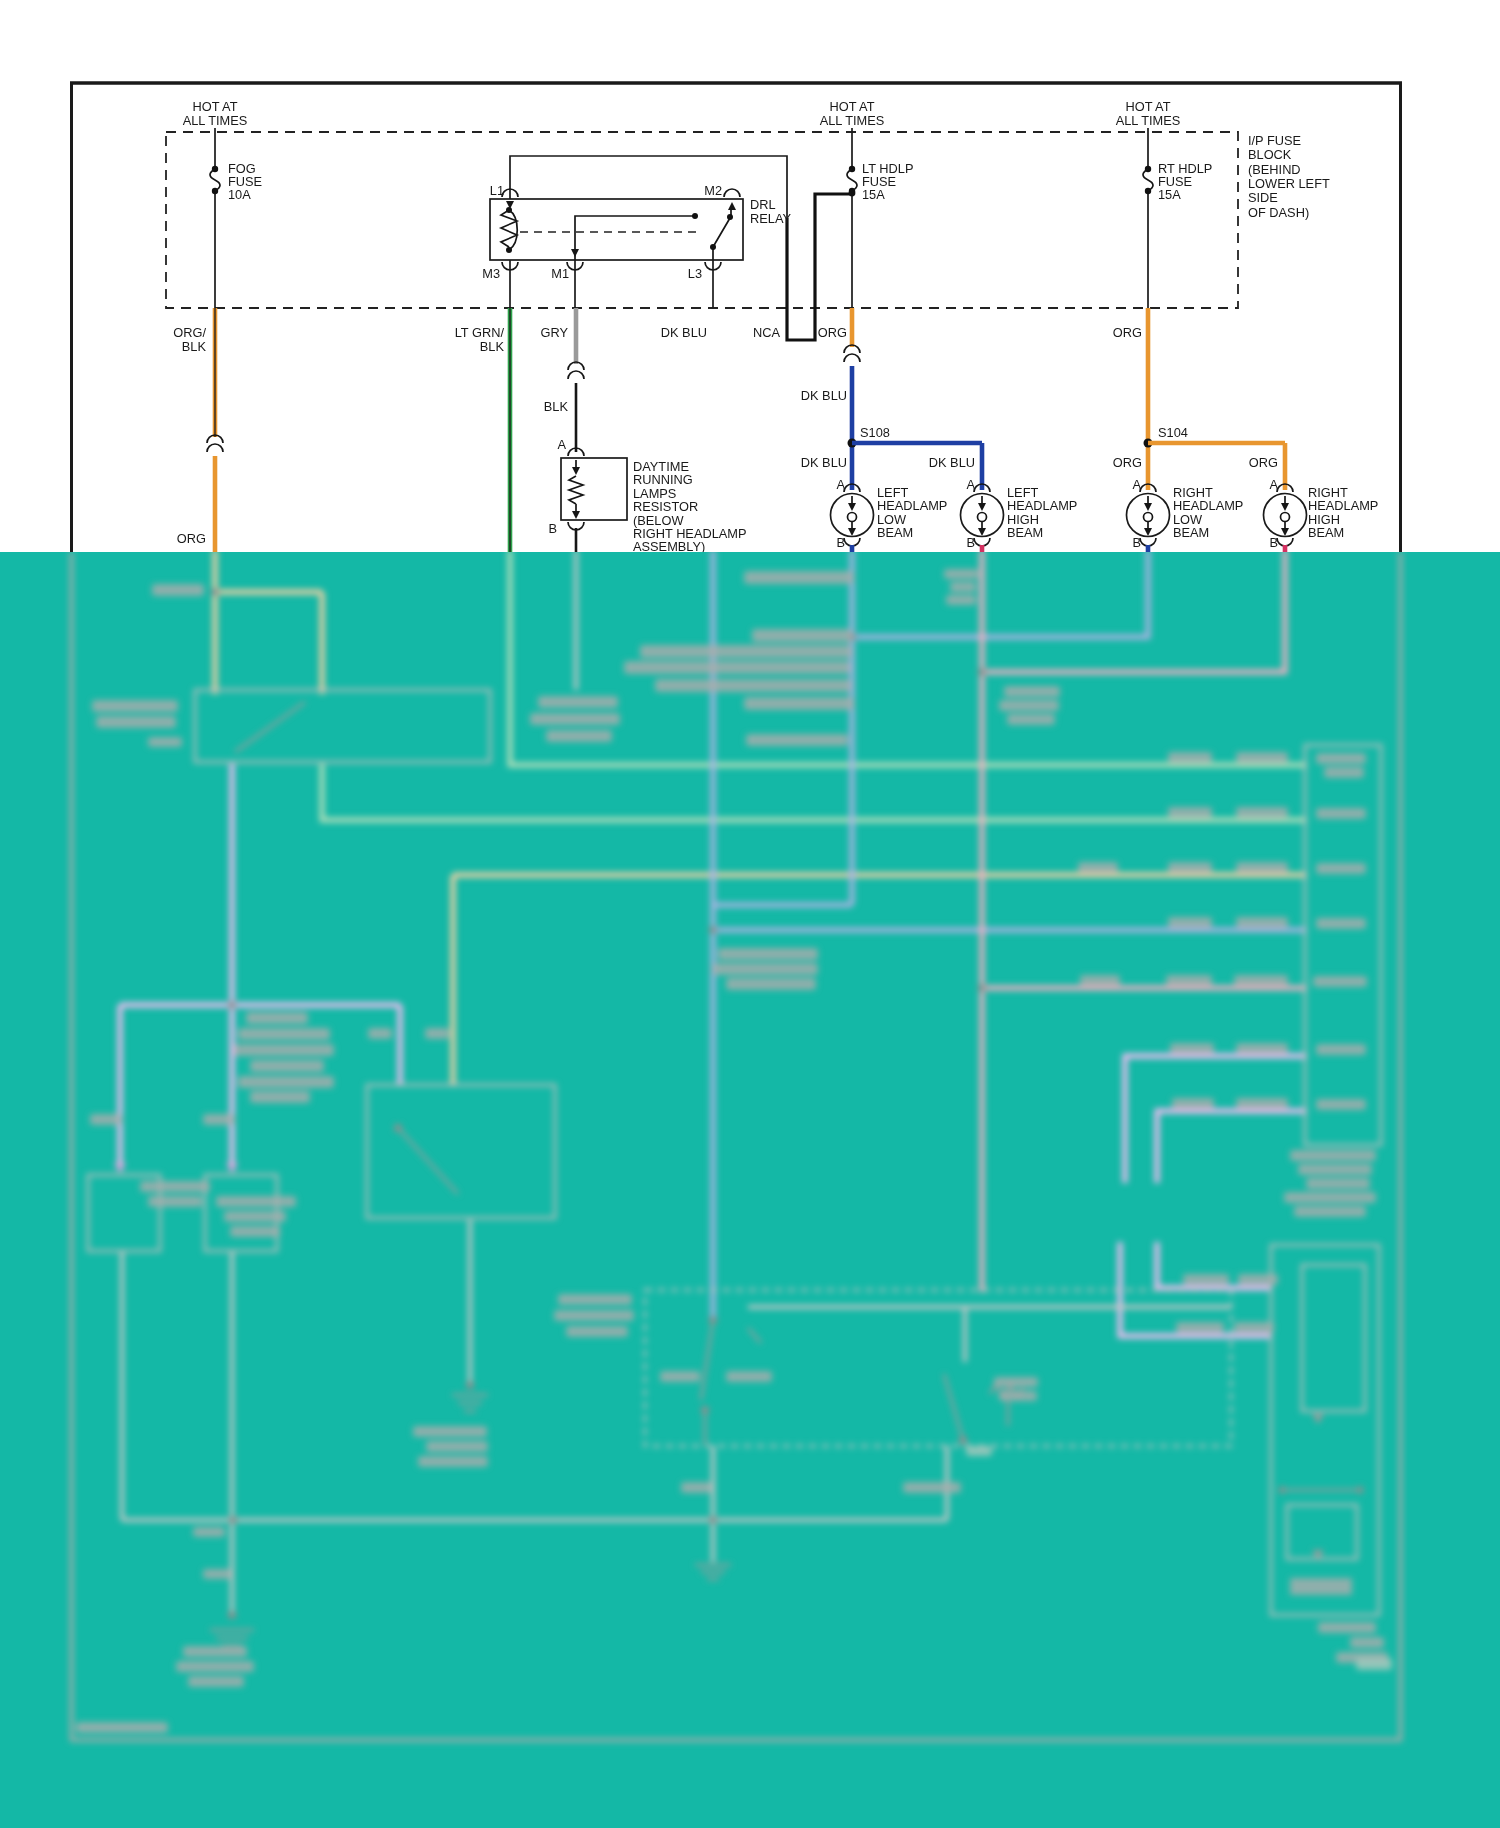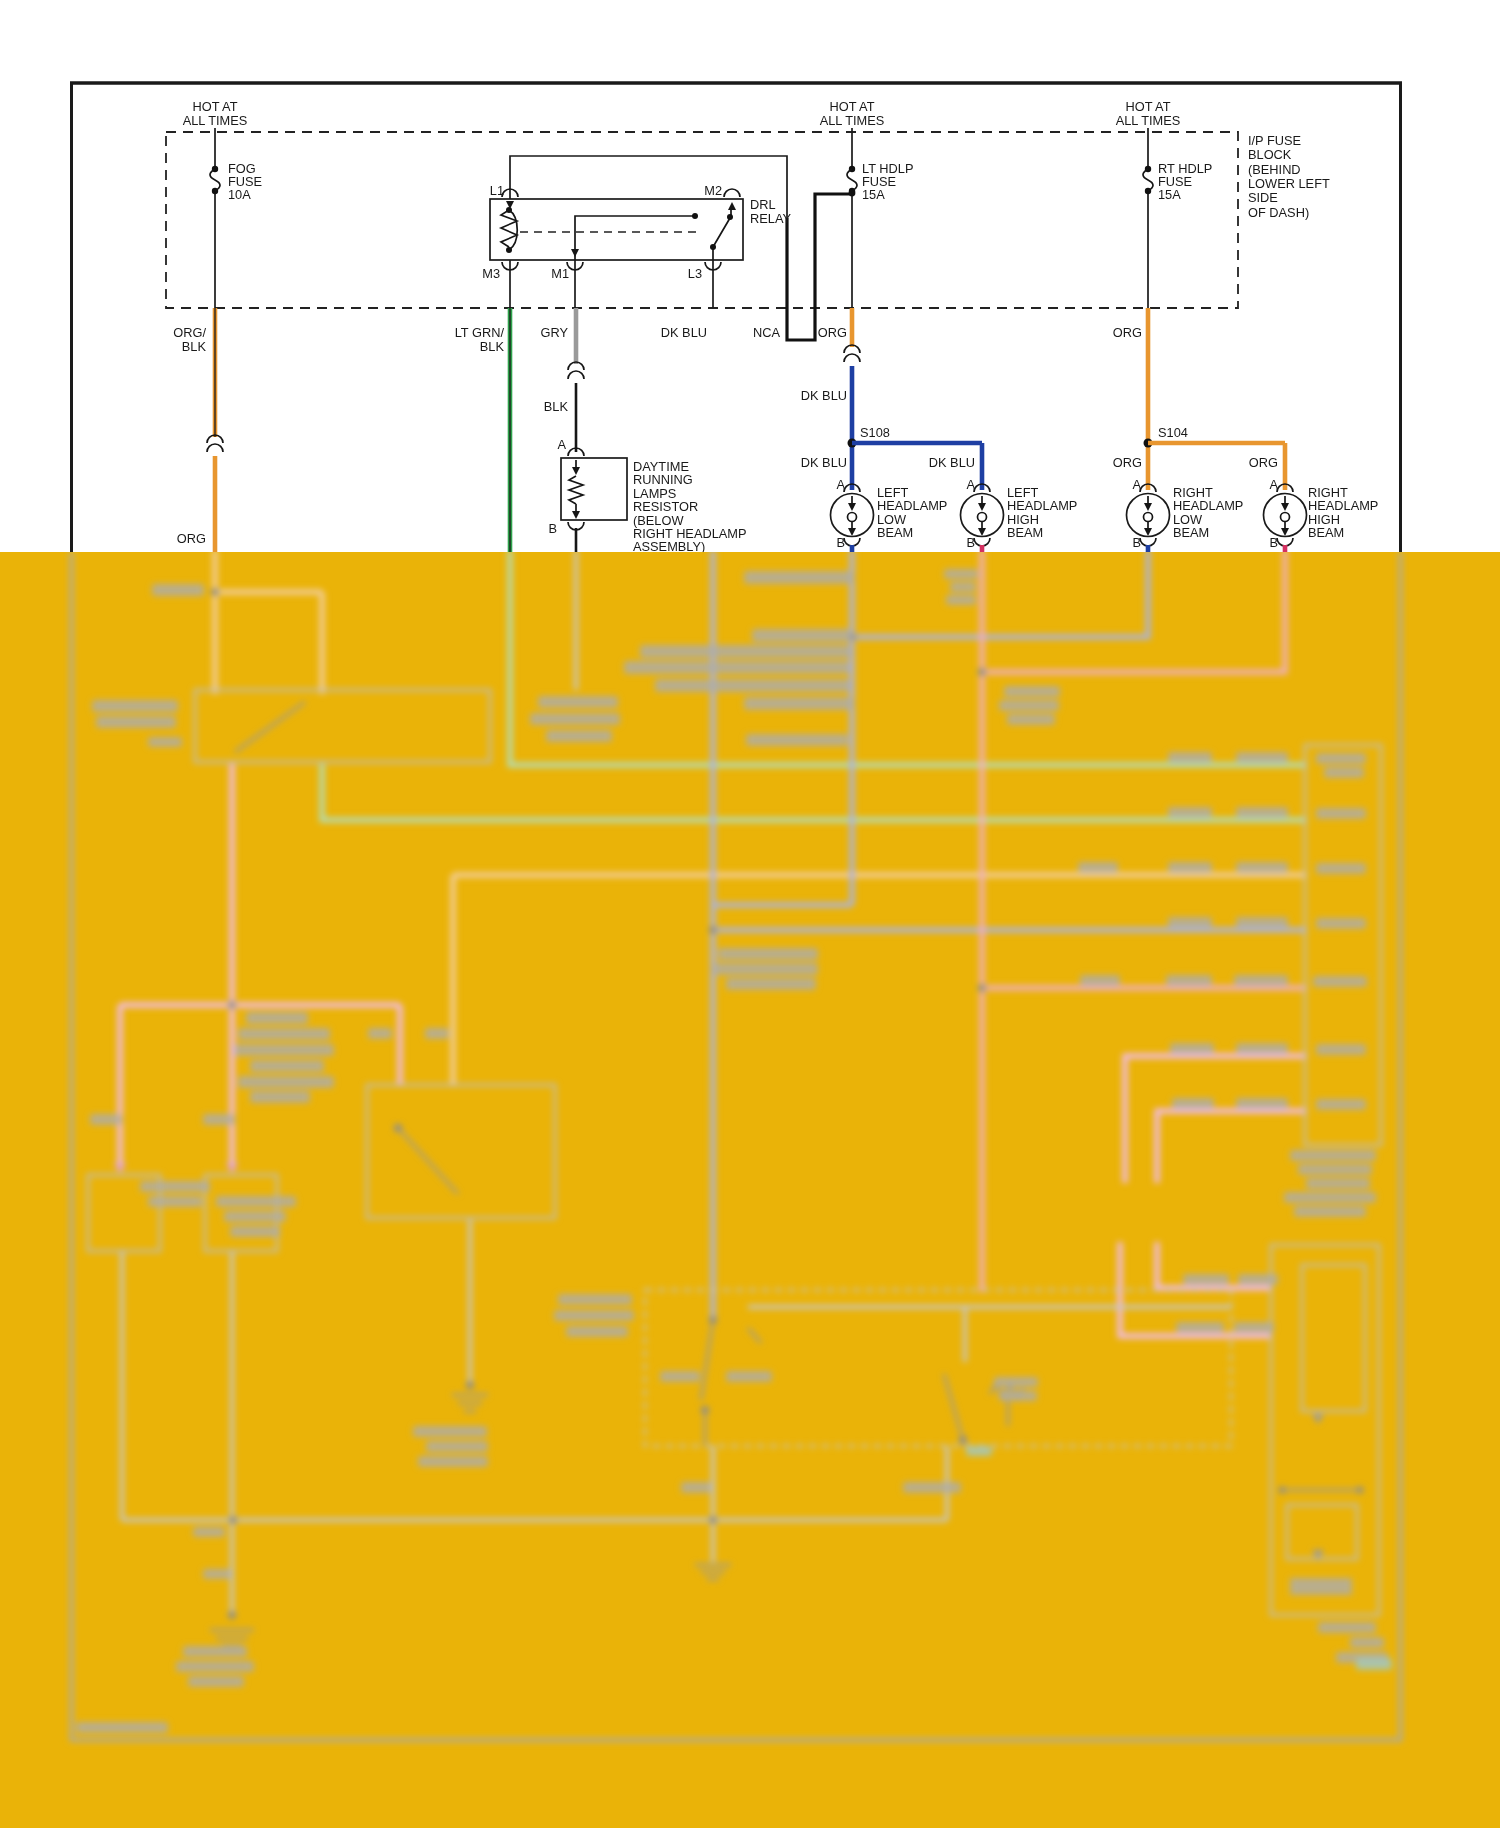--- a/index.html
+++ b/index.html
@@ -2,21 +2,21 @@
 <html style="--c-ink: #1a1a1a; --c-orange: #E8962F; --c-green: #2EA24B; --c-dark-blue: #1E3FA3; --c-crimson: #D43061; --c-gray: #9A9A9A; --c-orange-blur: #F2CFA2; --c-green-blur: #B2DEB9; --c-blue-blur: #AAB3E2; --c-crimson-blur: #F0AFC1; --c-magenta-blur: #F2BCF0; --c-gray-blur: #C6C6C6;"><head>
 <meta charset="utf-8">
 <style>
   :root{
     --c-ink:#1a1a1a; --c-orange:#E8962F; --c-green:#2EA24B; --c-dark-blue:#1E3FA3;
     --c-crimson:#D43061; --c-gray:#9A9A9A;
     --c-orange-blur:#F2CFA2; --c-green-blur:#B2DEB9; --c-blue-blur:#AAB3E2;
     --c-crimson-blur:#F0AFC1; --c-magenta-blur:#F2BCF0; --c-gray-blur:#C6C6C6;
   }
   html,body{margin:0;padding:0;background:#ffffff;}
-  .canvas{position:relative;width:1500px;height:1828px;background:#eab308;overflow:hidden;}
+  .canvas{position:relative;width:1500px;height:1828px;background:#14b8a6;overflow:hidden;}
   svg{position:absolute;left:0;top:0;}
   svg text{font-family:"Liberation Sans","DejaVu Sans",sans-serif;font-size:12.8px;fill:var(--c-ink);}
   .te{text-anchor:end}.tm{text-anchor:middle}
   .ln{fill:none;stroke:var(--c-ink);stroke-width:1.7;}
   .bd{fill:none;stroke:#1a1a1a;stroke-width:3.6;}
   .bd2{fill:none;stroke:#1a1a1a;stroke-width:3;}
   .dsh{fill:none;stroke:#222;stroke-width:1.8;stroke-dasharray:10 7;}
   .dlnk{fill:none;stroke:#222;stroke-width:1.7;stroke-dasharray:8 6;}
   .thk{fill:none;stroke:#111;stroke-width:3.2;}
   .w{fill:none;stroke-width:4.6;}

